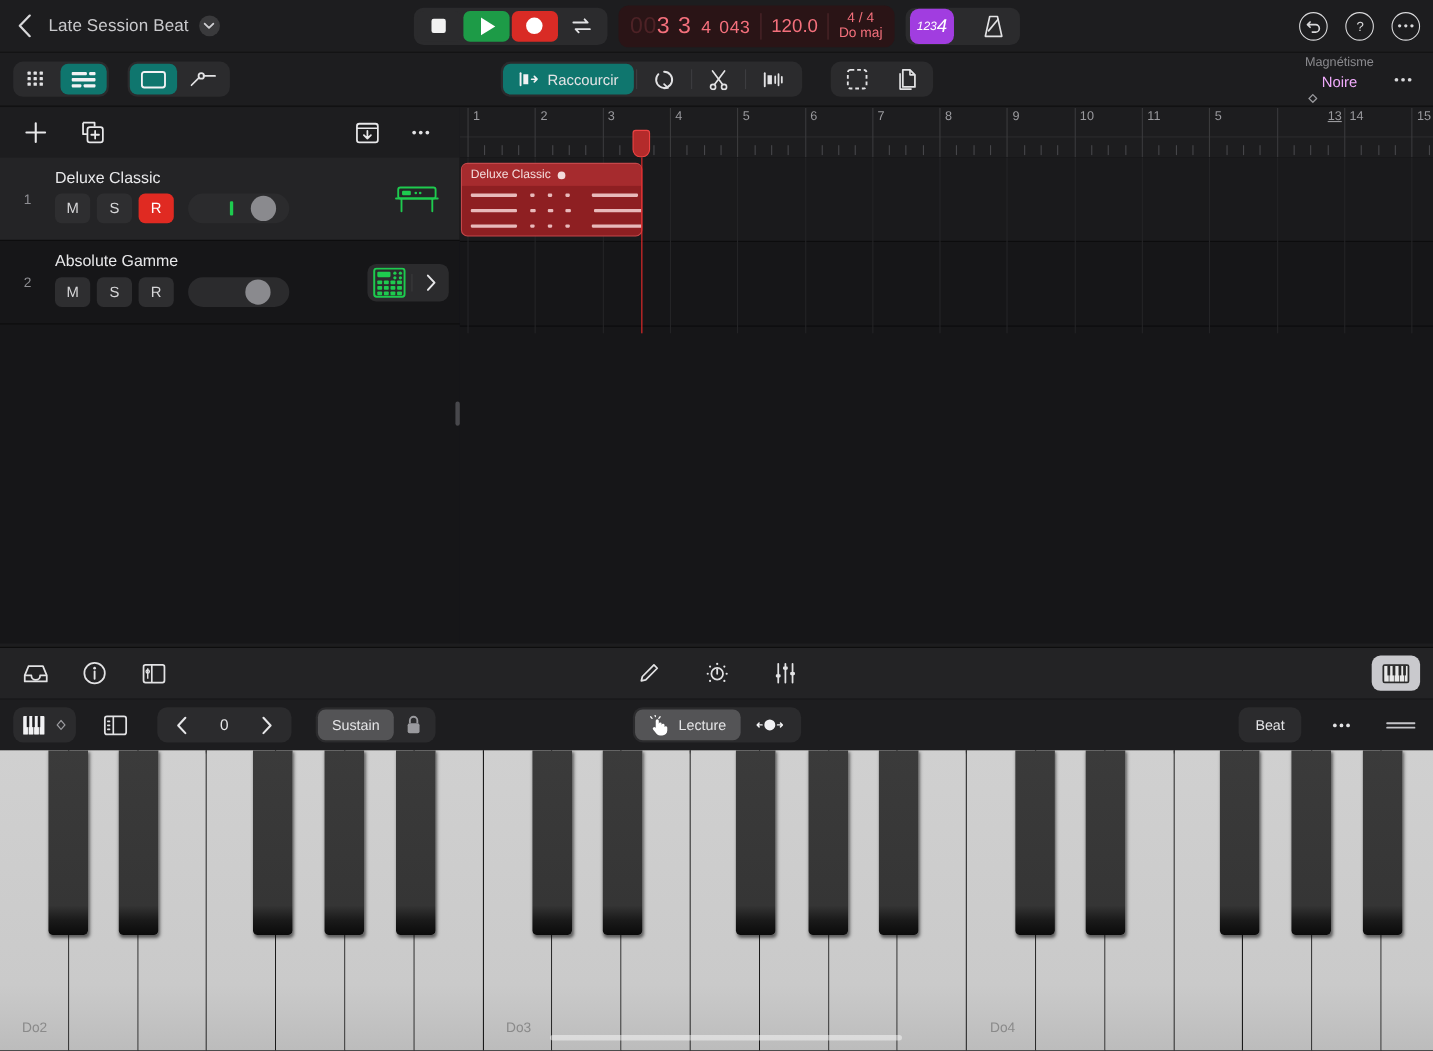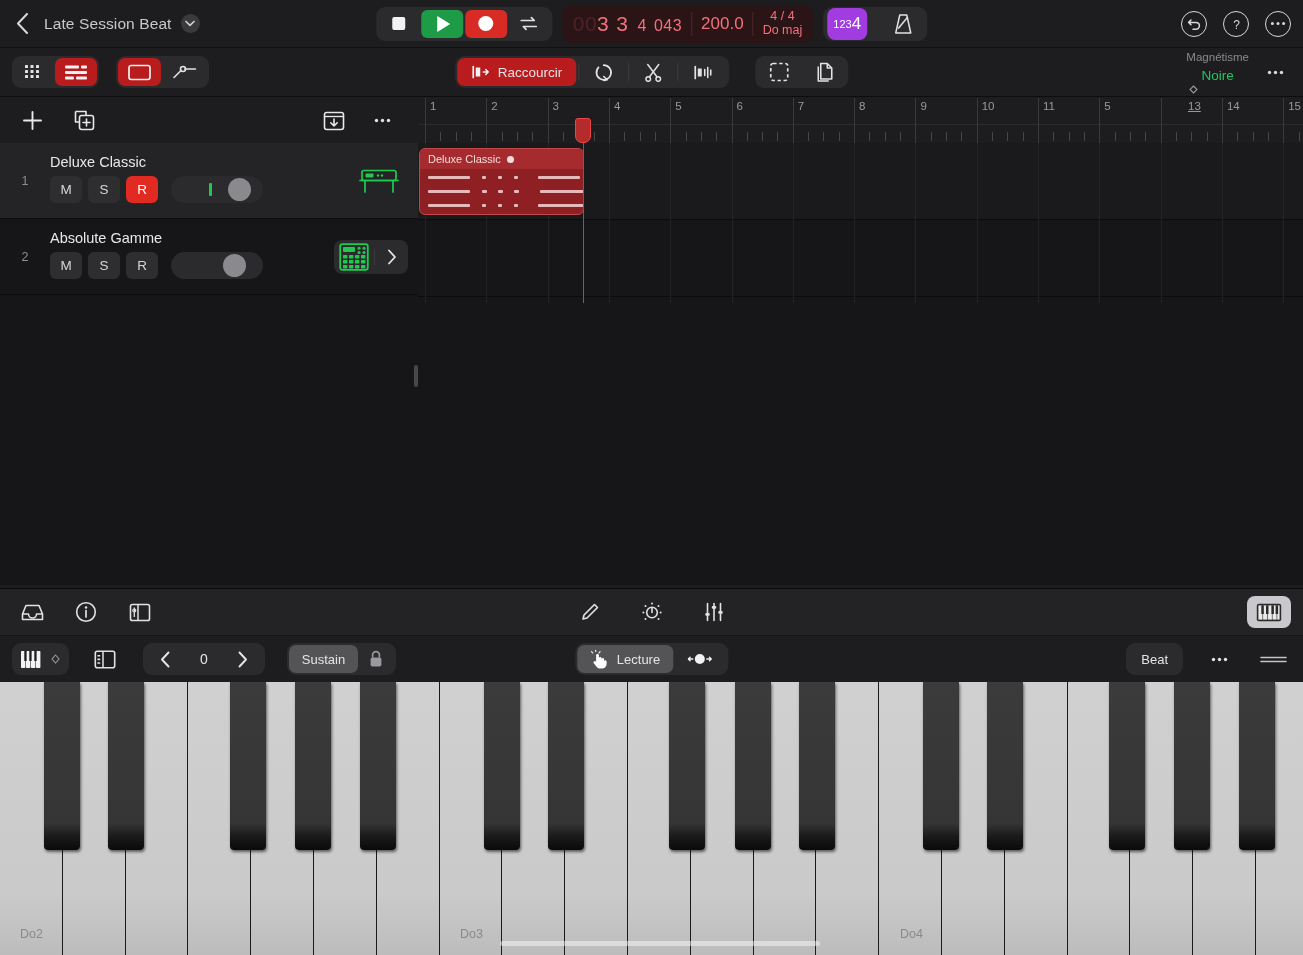--- a/index.html
+++ b/index.html
@@ -73,27 +73,27 @@
   .circ-icon { width:26px;height:26px;border-radius:50%;border:1.6px solid #d8d8da;display:flex;align-items:center;justify-content:center;cursor:pointer;color:#d8d8da;}
 
   
   .toolbar2 {
     position:absolute; top:48px; left:0; width:1303px; height:49px;
     background:#1d1d1f; display:flex; align-items:center;
     border-bottom:1px solid #0d0d0e;
   }
   .segbox { background:#2b2b2d; border-radius:9px; height:32px; display:flex; align-items:center; padding:2px; gap:2px;}
   .segbtn { height:28px; border-radius:7px; display:flex; align-items:center; justify-content:center; padding:0 10px; cursor:pointer; color:#e4e4e6; font-size:13.5px;}
-  .segbtn.active { background:#b91c1c; }
+  .segbtn.active { background:#0f766e; }
   .segdivider { width:1px; height:18px; background:#3d3d40; }
 
   .tool-center { position:absolute; left:50%; transform:translateX(-50%); display:flex; align-items:center; gap:10px;}
   .snapbox { position:absolute; right:54px; text-align:center; line-height:1.25; cursor:pointer;}
   .snaplabel { color:#8a8a8e; font-size:11.5px; }
-  .snapval { color:#22c55e; font-size:13.5px; }
+  .snapval { color:#f0abfc; font-size:13.5px; }
 
   
   .trackhead-bar {
     position:absolute; top:98px; left:0; width:418px; height:45px;
     background:#1d1d1f; display:flex; align-items:center;
   }
   .ruler {
     position:absolute; top:98px; left:418px; width:885px; height:45px;
     background:#1d1d1f; overflow:hidden;
   }
@@ -210,29 +210,29 @@
 
       <div class="lcd">
         <div class="lcd-seg">
           <span class="lcd-dim">00</span>
           <span class="lcd-big">3</span>
           <span class="lcd-big" style="margin-left:7px">3</span>
           <span class="lcd-mid" style="margin-left:9px">4</span>
           <span class="lcd-mid" style="margin-left:7px">043</span>
         </div>
         <div class="lcd-div"></div>
-        <span class="lcd-tempo">200.0</span>
+        <span class="lcd-tempo">120.0</span>
         <div class="lcd-div"></div>
         <div class="lcd-sig">
           <span class="a">4 / 4</span>
           <span class="b">Do maj</span>
         </div>
       </div>
 
-      <div class="tpgroup" style="padding:0 4px; gap:16px;">
+      <div class="tpgroup" style="padding:0 4px; gap:16px;font-style:italic;">
         <div class="count-btn">
           <span class="s">123</span>
             <span class="l">4</span>
         </div>
         <div class="metro-btn">
           <svg width="20" height="22" viewBox="0 0 20 22">
             <path d="M6.5 2 H13.5 L17.5 20 H2.5 Z" stroke="#e2e2e4" stroke-width="1.5" fill="none" stroke-linejoin="round"></path>
             <path d="M14.5 4 L5 15.5" stroke="#e2e2e4" stroke-width="1.5" fill="none"></path>
           </svg>
         </div>
@@ -459,21 +459,21 @@
         <div class="barnum" style="left: 625px;">11</div>
         <div class="tick" style="left: 635.325px;"></div>
         <div class="tick" style="left: 650.65px;"></div>
         <div class="tick" style="left: 665.975px;"></div>
         <div class="barline" style="left: 681.3px;"></div>
         <div class="barnum" style="left: 686.3px;">5</div>
         <div class="tick" style="left: 696.625px;"></div>
         <div class="tick" style="left: 711.95px;"></div>
         <div class="tick" style="left: 727.275px;"></div>
         <div class="barline" style="left: 742.6px;"></div>
-        <div class="barnum" style="left: 770px; text-decoration: underline;">13</div>
+        <div class="barnum" style="left: 789px; text-decoration: underline;">13</div>
         <div class="tick" style="left: 757.925px;"></div>
         <div class="tick" style="left: 773.25px;"></div>
         <div class="tick" style="left: 788.575px;"></div>
         <div class="barline" style="left: 803.9px;"></div>
         <div class="barnum" style="left: 808.9px;">14</div>
         <div class="tick" style="left: 819.225px;"></div>
         <div class="tick" style="left: 834.55px;"></div>
         <div class="tick" style="left: 849.875px;"></div>
         <div class="barline" style="left: 865.2px;"></div>
         <div class="barnum" style="left: 870.2px;">15</div>

